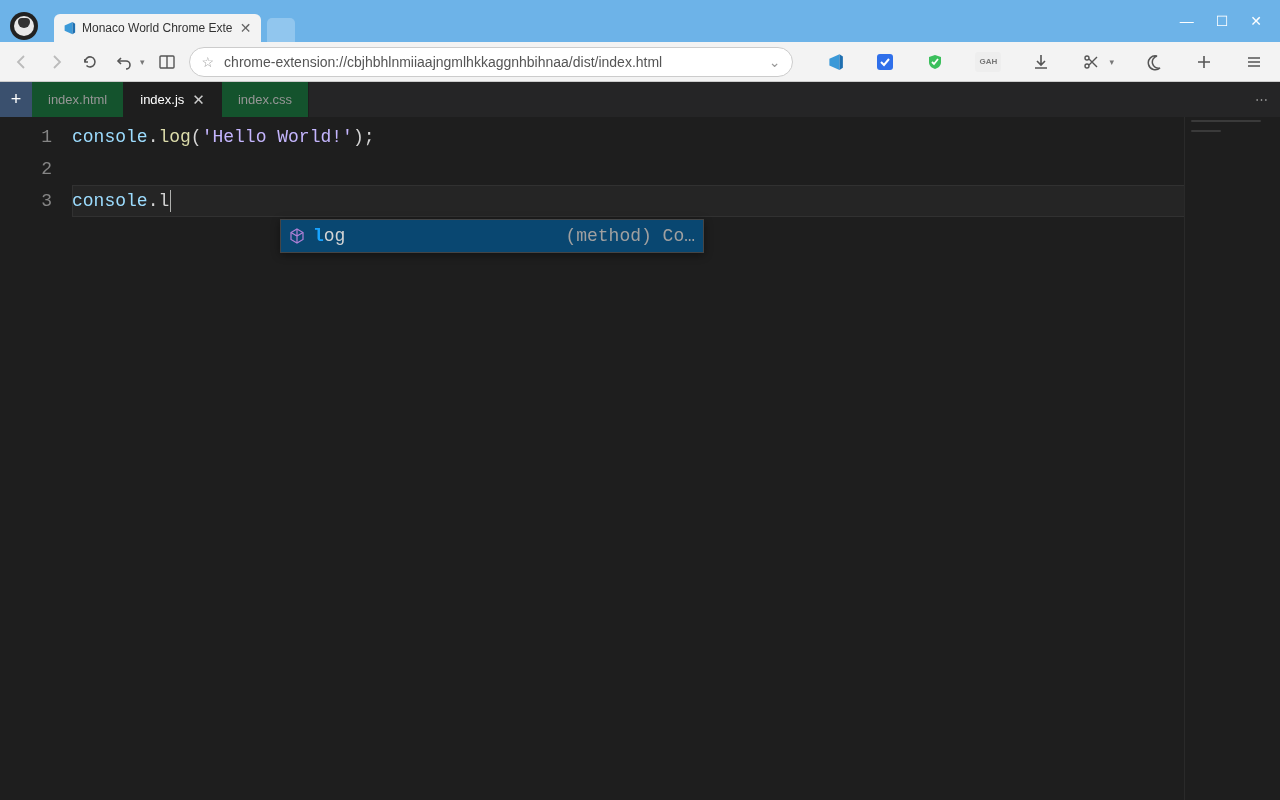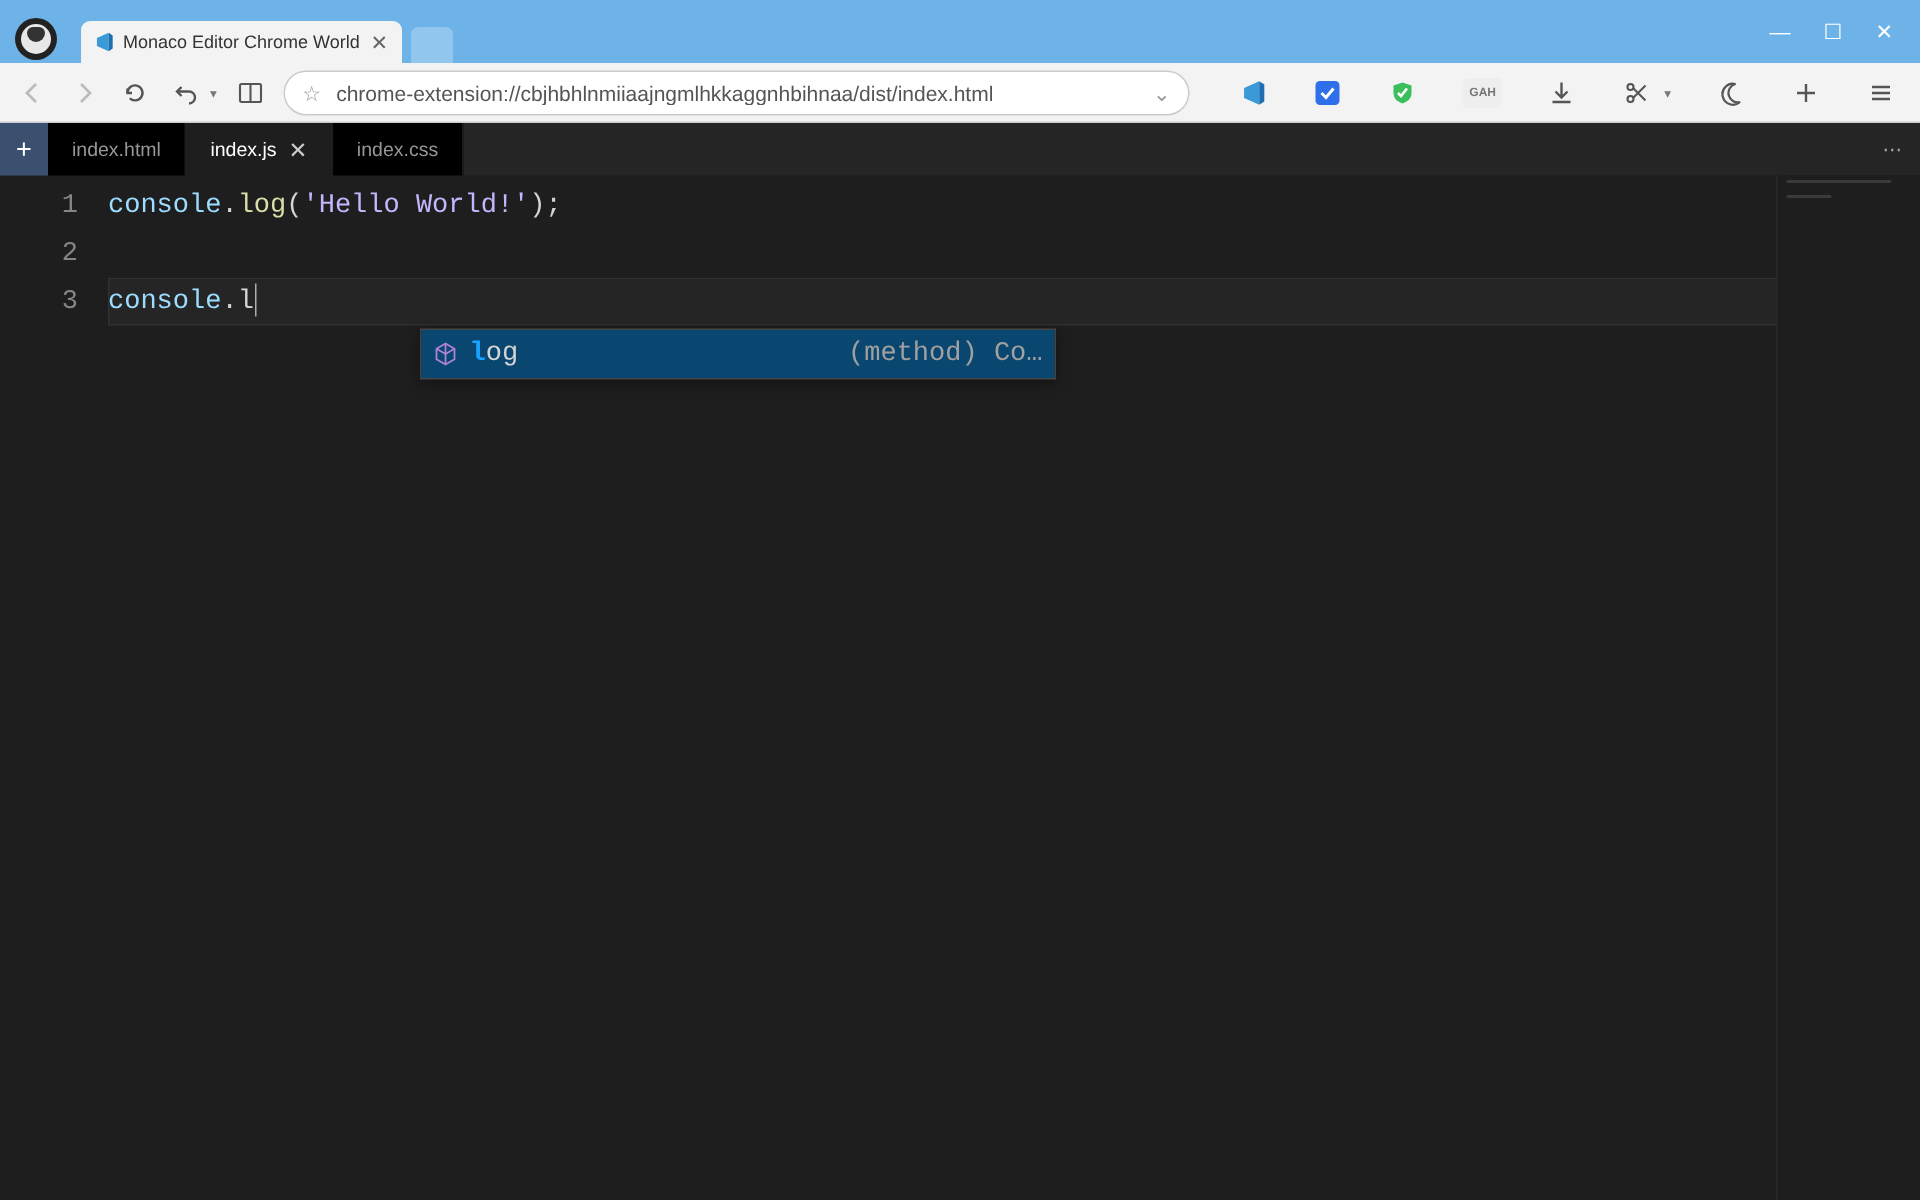--- a/index.html
+++ b/index.html
@@ -136,21 +136,21 @@
   width:32px;
   background:#3a506e;
   color:#fff;
   display:flex;align-items:center;justify-content:center;
   font-size:18px;font-weight:300;
 }
 .editor-tab{
   padding:0 16px;
   display:flex;align-items:center;gap:8px;
   color:#969696;
-  background:#000000;
+  background:#14532d;
   font-size:13px;
   border-right:1px solid #1e1e1e;
 }
 .editor-tab.active{background:#1e1e1e;color:#fff;}
 .editor-tab .close{font-size:15px;color:#ccc;}
 .editor-more{margin-left:auto;padding:0 12px;color:#aaa;display:flex;align-items:center;}
 
 .editor-body{flex:1;display:flex;font-family:Consolas,"Courier New",monospace;font-size:18px;line-height:32px;position:relative;}
 .gutter{width:72px;text-align:right;color:#858585;padding:4px 20px 0 0;user-select:none;}
 .gutter div{height:32px;}
@@ -204,21 +204,21 @@
   <div class="avatar"></div>
 
 
   <div class="browser-tab active">
     <span class="tab-favicon">
       <svg viewBox="0 0 16 16">
           <path d="M12 1 L12 15 L3 11 L3 5 Z" fill="#3b99d8"></path>
           <path d="M12 1 L15 3 L15 13 L12 15 Z" fill="#1f6fb0"></path>
         </svg>
     </span>
-    <span class="tab-title">Monaco Editor Chrome World</span>
+    <span class="tab-title">Monaco World Chrome Exte</span>
     <span class="tab-close">✕</span>
   </div>
 
   <div class="new-tab-outline"></div>
 
   <div class="window-controls">
     <span>—</span>
     <span>☐</span>
     <span>✕</span>
   </div>

